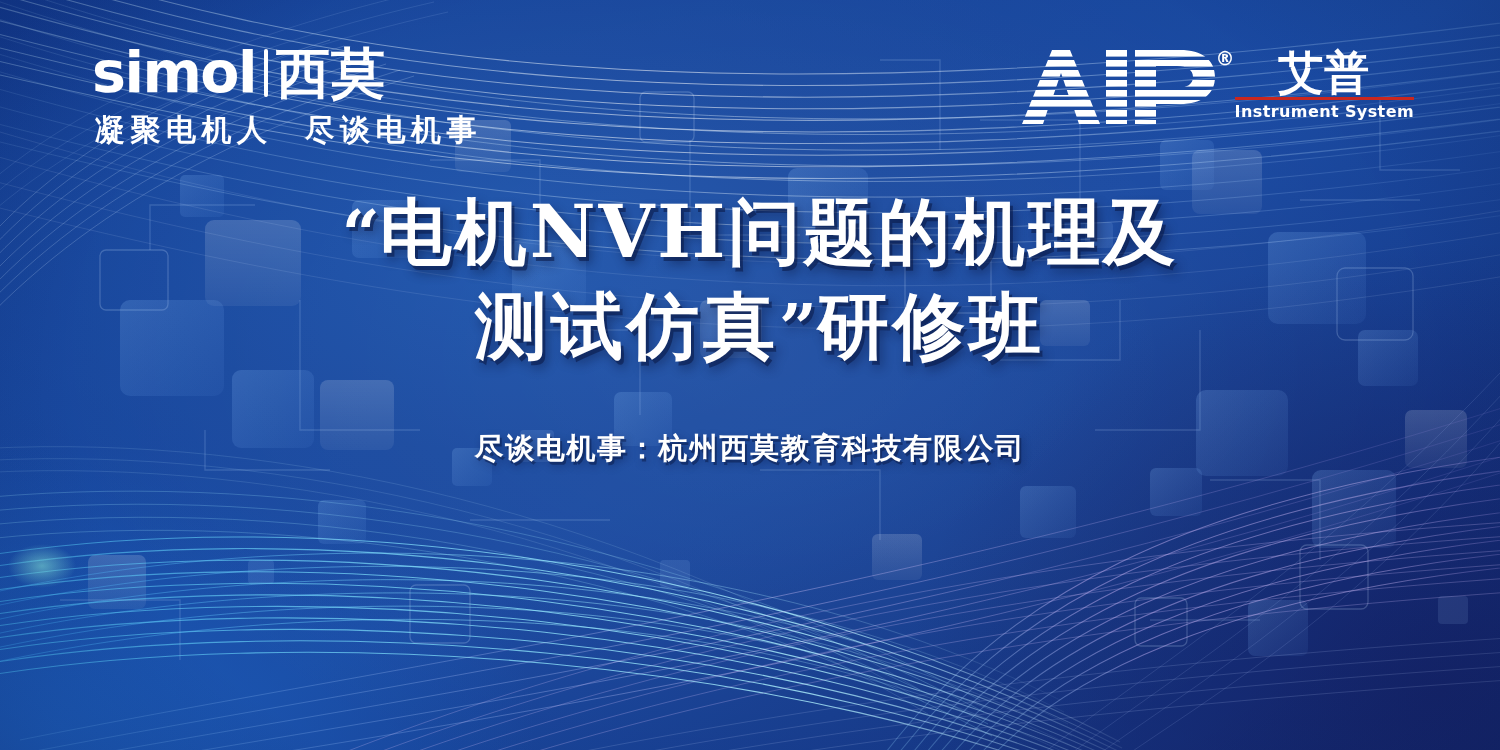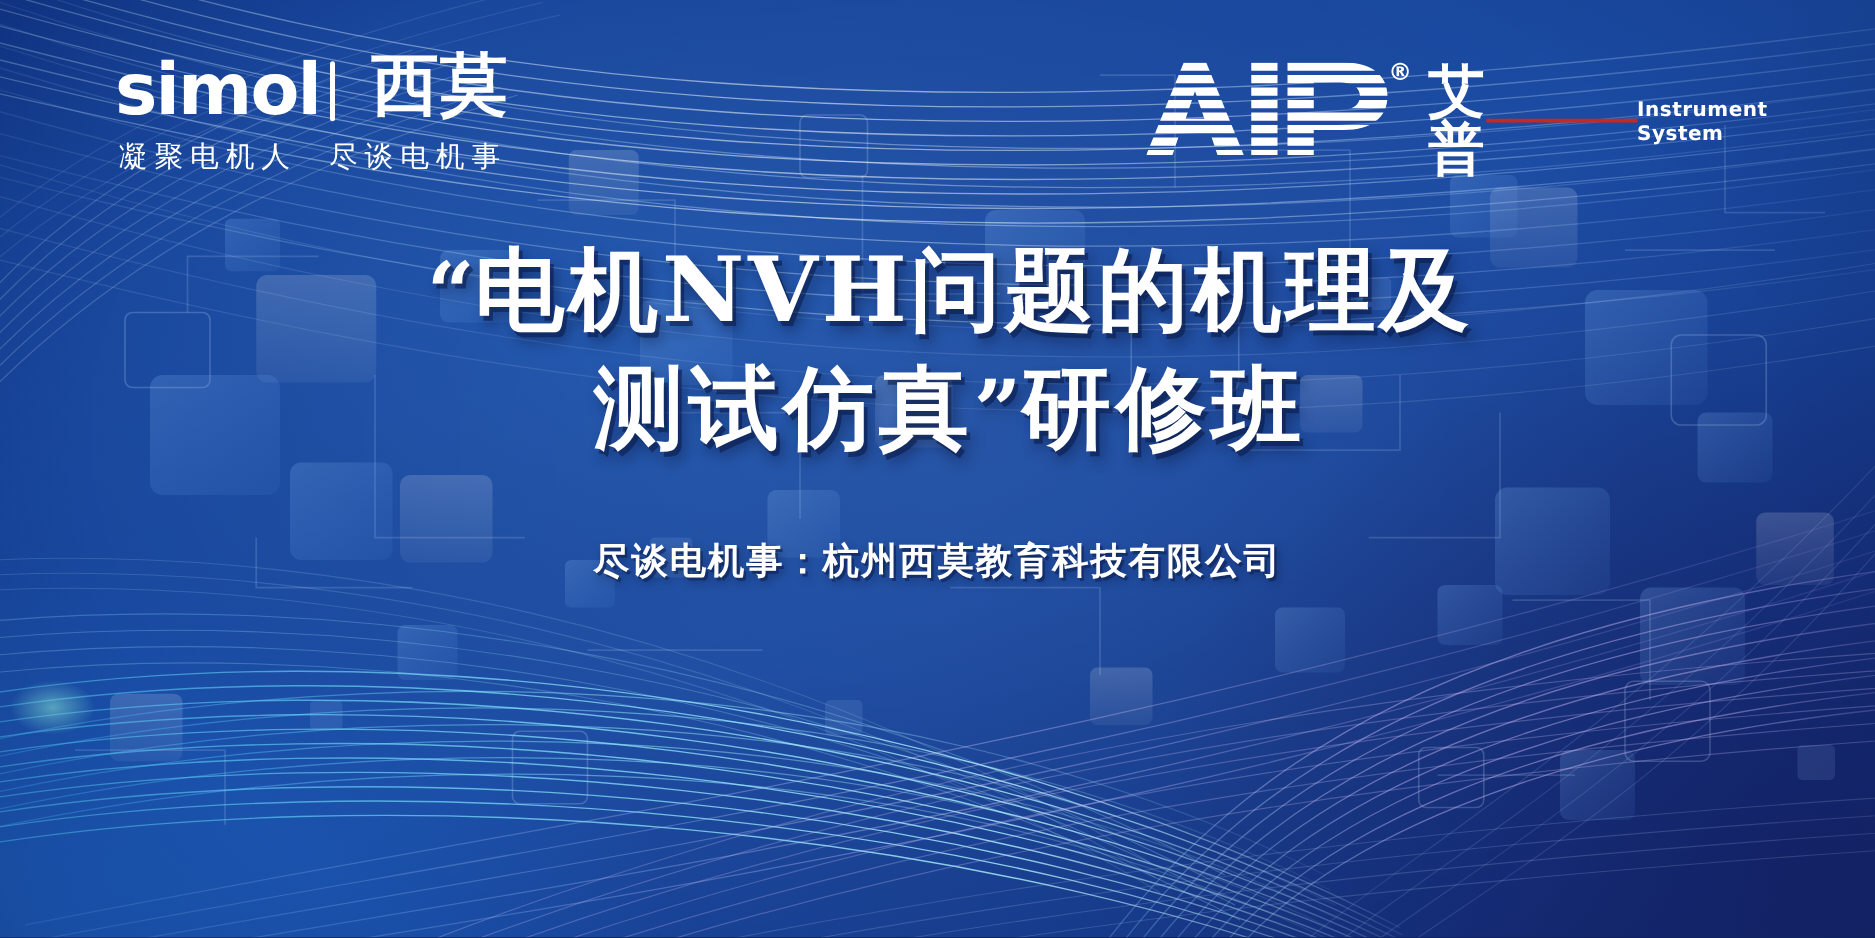--- a/index.html
+++ b/index.html
@@ -40,39 +40,38 @@
     font-size:57px;line-height:58px;font-weight:700;color:#ffffff;
     letter-spacing:-1.5px;
     font-family:"DejaVu Sans","Liberation Sans",sans-serif;
   }
   .simol-bar{
     width:4px;height:48px;background:#fff;border-radius:2px;margin:0 2px 4px 2px;
   }
   .simol-cn{
     font-size:54px;line-height:56px;font-weight:700;color:#ffffff;
     letter-spacing:1px;
-    font-family:Liberation Mono, monospace;
-    margin-left:21px;
+    font-family:Liberation Sans, sans-serif;
   }
   .simol-tag{
     margin-top:9px;
-    font-size:23px;color:#ffffff;font-weight:400;
+    font-size:30px;color:#ffffff;font-weight:700;
     letter-spacing:5.5px;text-indent:3px;
     white-space:pre;
     font-family:"DejaVu Sans","Liberation Sans",sans-serif;
   }
 
   .logo-aip{position:absolute;right:86px;top:50px;display:flex;align-items:flex-start;gap:6px;}
   .aip-mark{position:relative;}
   .aip-reg{
     position:absolute;right:-17px;top:-3px;
     font-size:19px;color:#fff;font-weight:700;
     font-family:"DejaVu Sans","Liberation Sans",sans-serif;
   }
-  .aip-cn-wrap{margin-left:24px;display:flex;flex-direction:row;align-items:center;}
+  .aip-cn-wrap{margin-left:11px;display:flex;flex-direction:column;align-items:center;}
   .aip-cn{
     font-size:45px;line-height:46px;font-weight:700;color:#fff;letter-spacing:1px;
     font-family:"DejaVu Sans","Liberation Sans",sans-serif;
   }
   .aip-rule{width:100%;height:3px;background:#c9271f;margin-top:1px;}
   .aip-sub{
     font-size:16px;font-weight:700;color:#fff;letter-spacing:0.4px;margin-top:2px;
     font-family:"DejaVu Sans","Liberation Sans",sans-serif;
   }
 

